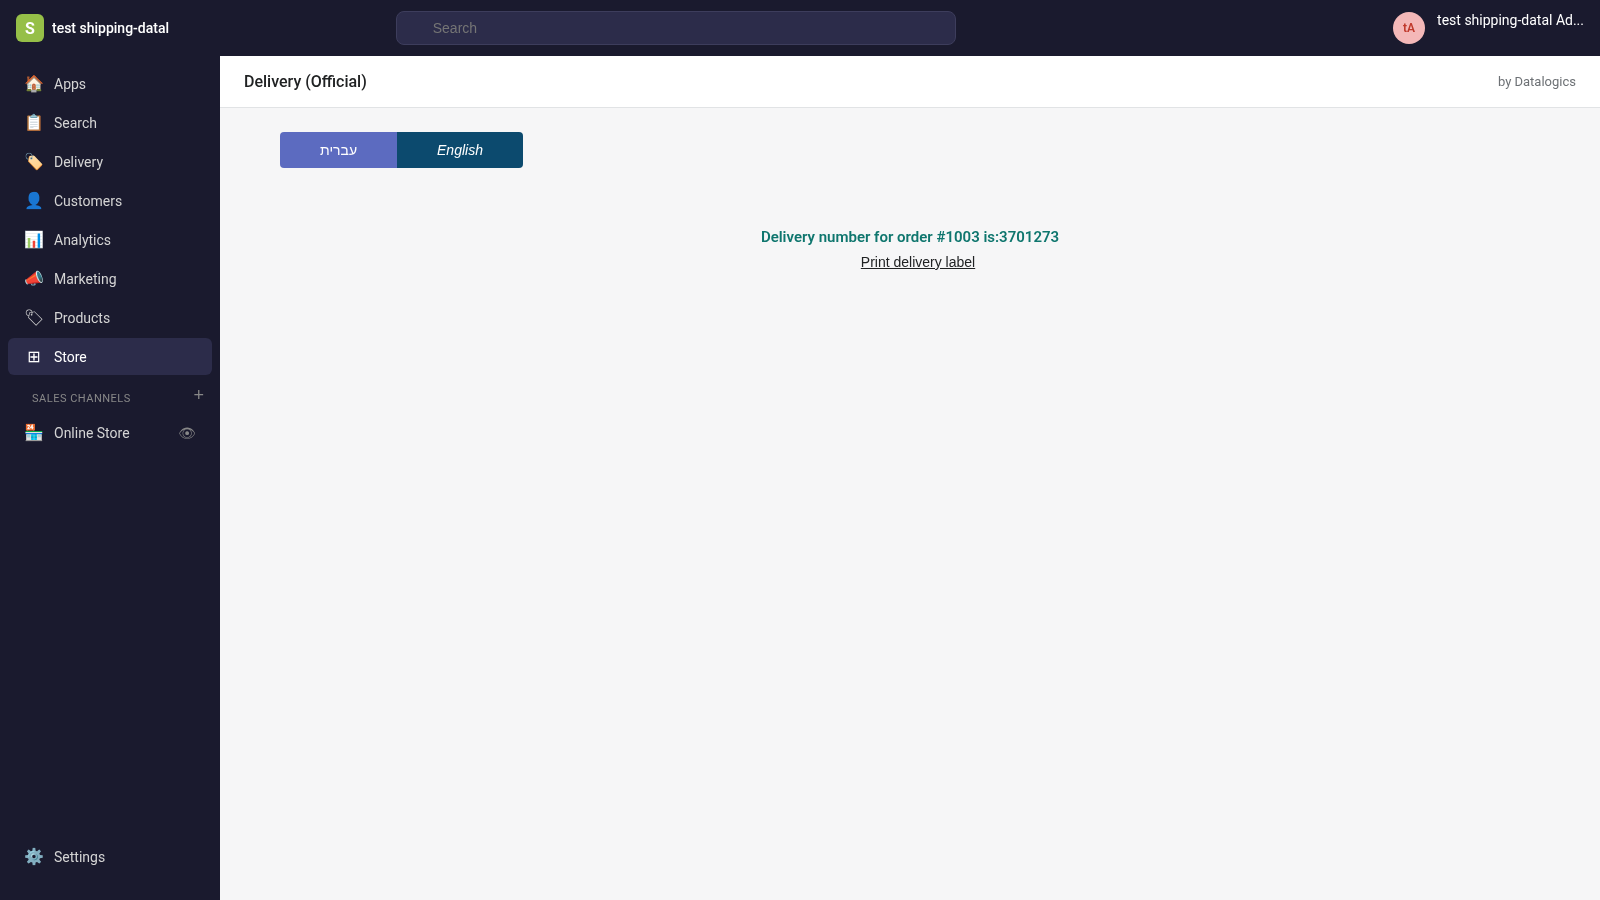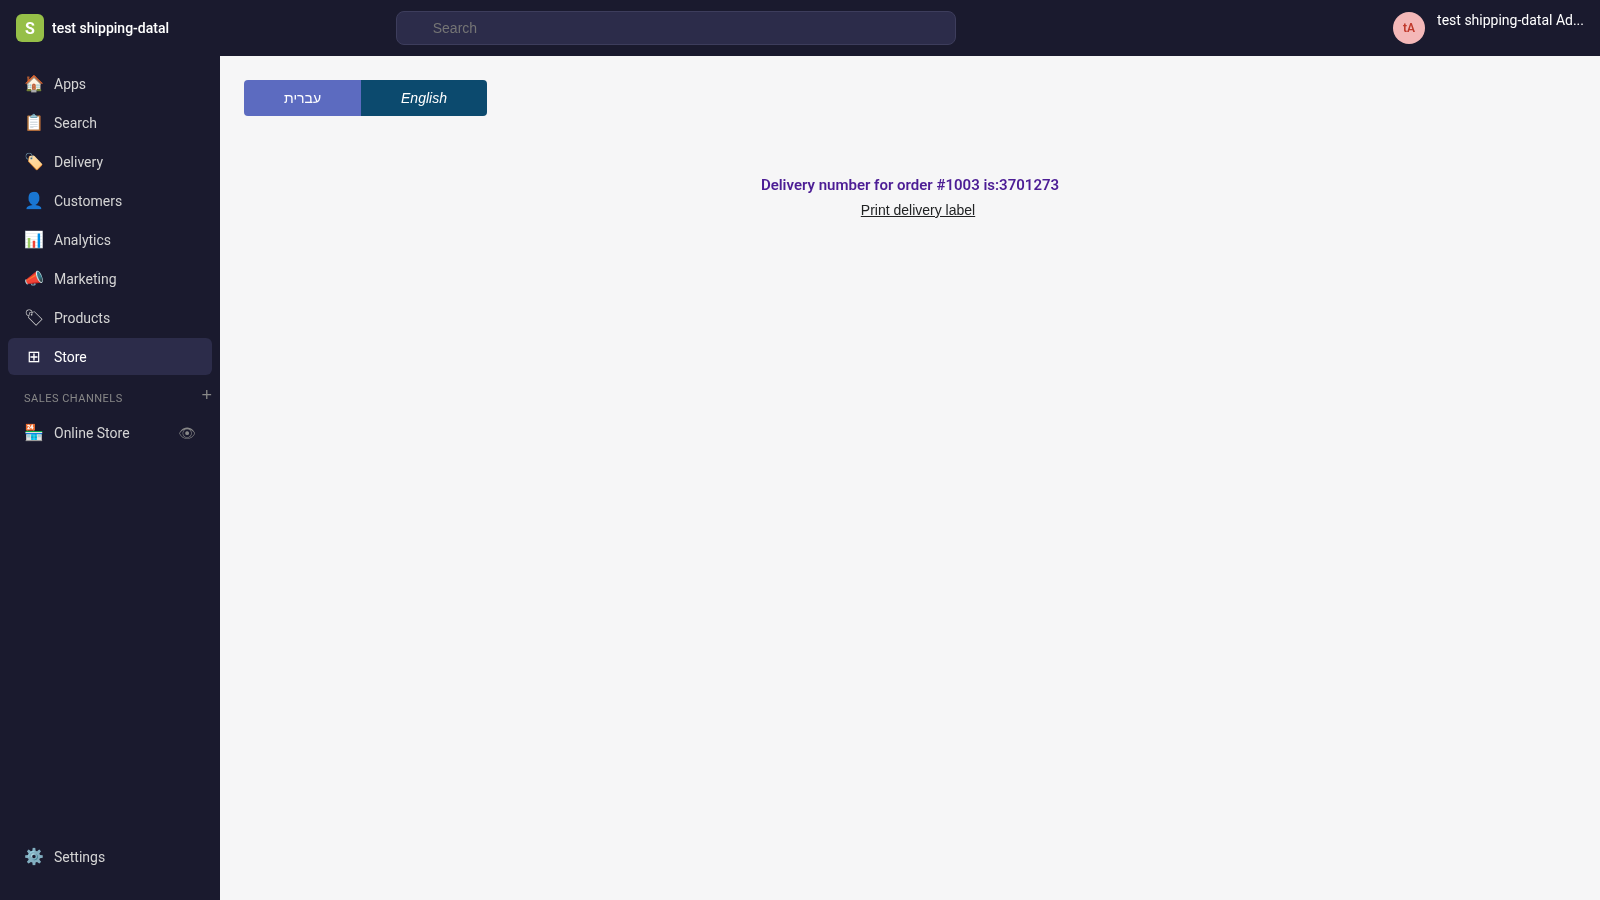--- a/index.html
+++ b/index.html
@@ -118,21 +118,21 @@
       font-size: 11px;
       color: #888;
       padding: 12px 16px 4px;
       letter-spacing: 0.5px;
       text-transform: uppercase;
     }
     .sidebar-section-row {
       display: flex;
       align-items: center;
       justify-content: space-between;
-      padding: 4px 8px;
+      padding: 4px 16px;
     }
     .sidebar-add-btn {
       background: none;
       border: none;
       color: #888;
       cursor: pointer;
       font-size: 18px;
       line-height: 1;
     }
     .sidebar-spacer { flex: 1; }
@@ -166,20 +166,21 @@
     .page-body {
       padding: 24px;
       display: flex;
       flex-direction: column;
       gap: 20px;
     }
     .lang-buttons {
       display: flex;
       gap: 0;
       width: fit-content;
+      margin-left: 36px;
     }
     .lang-btn {
       padding: 10px 40px;
       border: none;
       cursor: pointer;
       font-size: 14px;
       font-weight: 500;
       color: white;
       background: #5c6bc0;
     }
@@ -191,21 +192,21 @@
       background: #0c4a6e;
       font-style: italic;
     }
     .delivery-info {
       text-align: center;
       margin-top: 40px;
     }
     .delivery-number {
       font-size: 15px;
       font-weight: 600;
-      color: #4c1d95;
+      color: #0f766e;
       margin-bottom: 6px;
     }
     .print-label-link {
       font-size: 14px;
       color: #202223;
       text-decoration: underline;
       cursor: pointer;
       background: none;
       border: none;
       padding-left: 16px;
@@ -280,20 +281,24 @@
     <div class="sidebar-spacer"></div>
     <div class="sidebar-bottom">
       <div class="sidebar-item">
         <span class="icon">⚙️</span>
         <span>Settings</span>
       </div>
     </div>
   </nav>
 
   <div class="main-content">
+    <div class="page-header">
+      <span class="page-title">Delivery (Official)</span>
+      <span class="page-by">by Datalogics</span>
+    </div>
     <div class="page-body">
       <div class="lang-buttons">
         <button class="lang-btn">עברית</button>
         <button class="lang-btn">English</button>
       </div>
       <div class="delivery-info">
         <div class="delivery-number">Delivery number for order #1003 is:3701273</div>
         <button class="print-label-link">Print delivery label</button>
       </div>
     </div>

